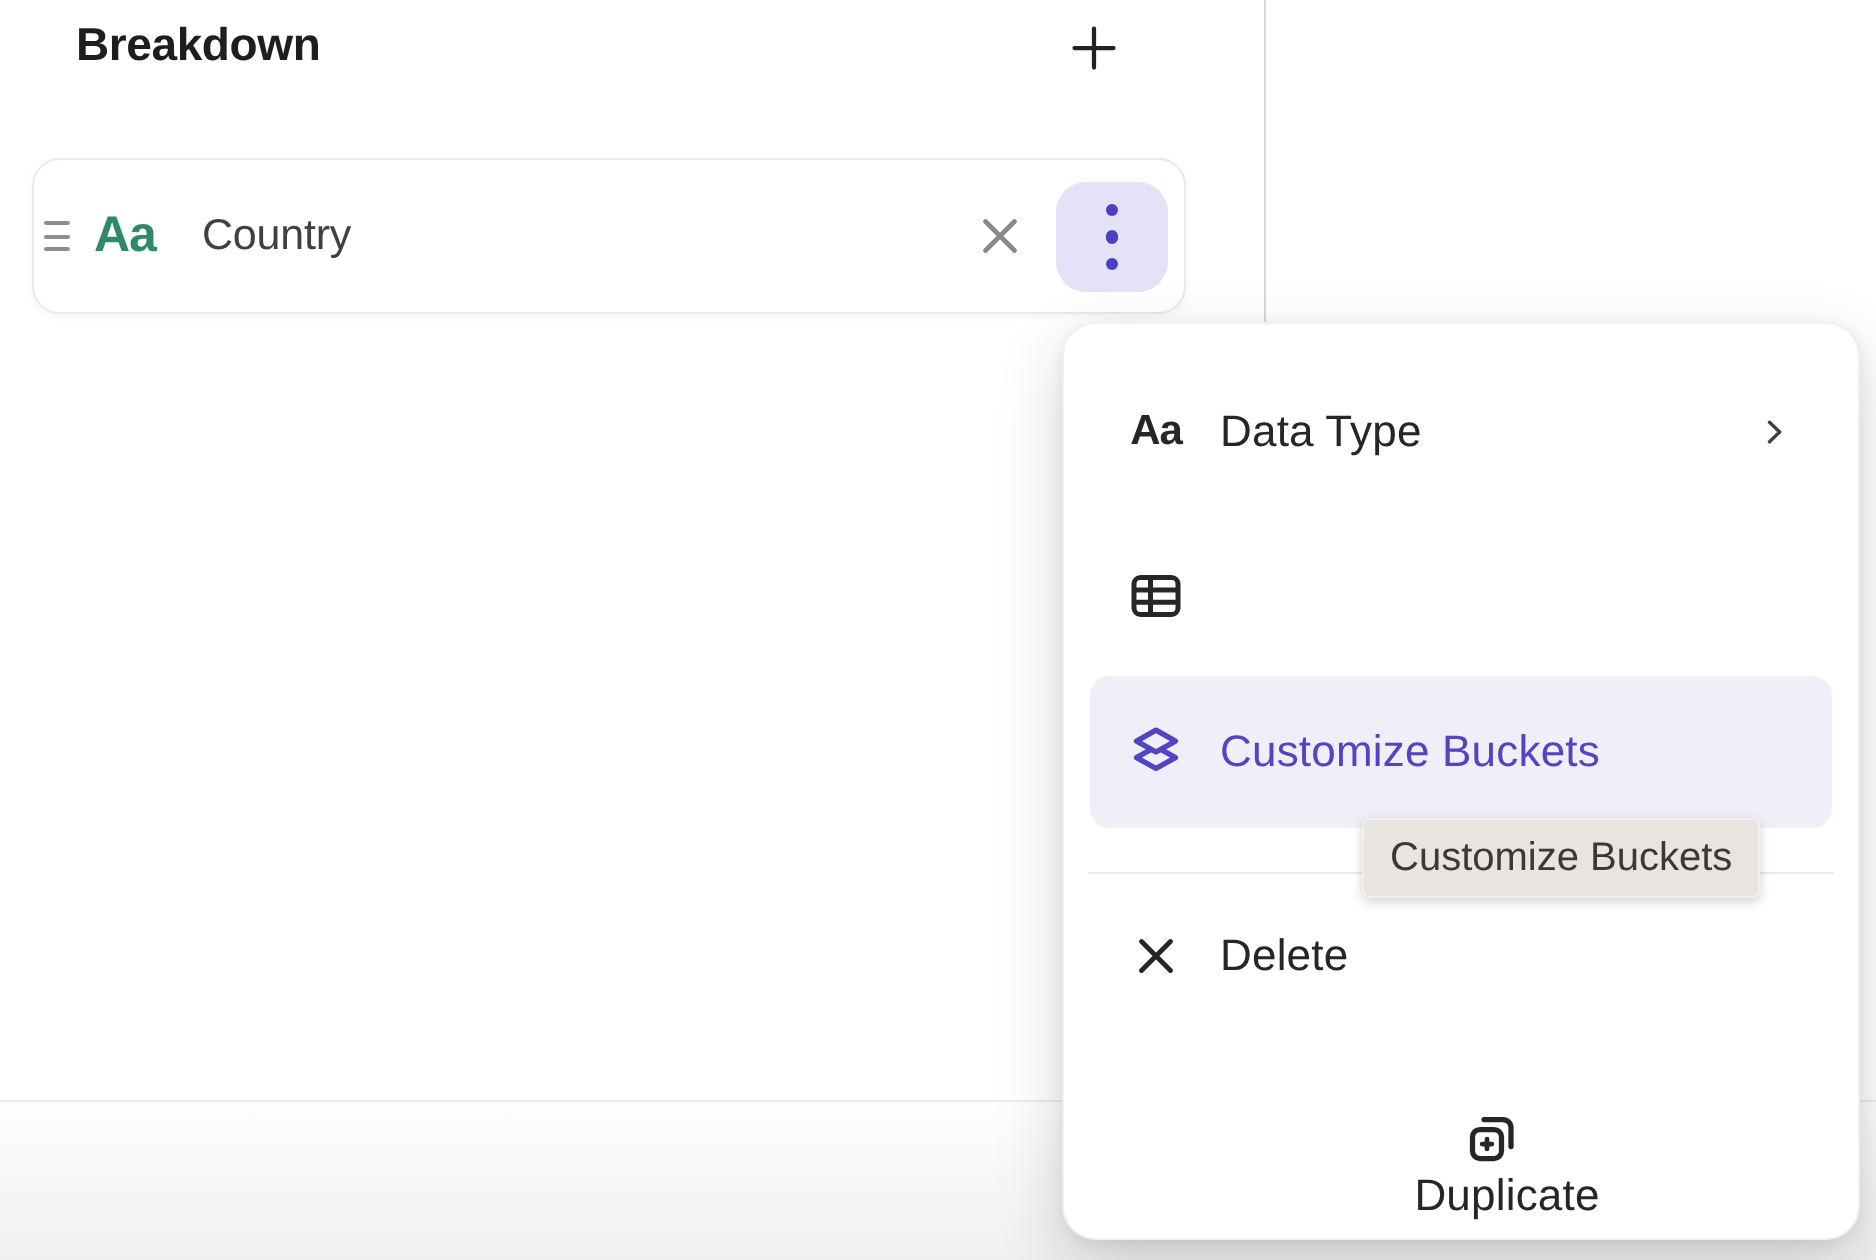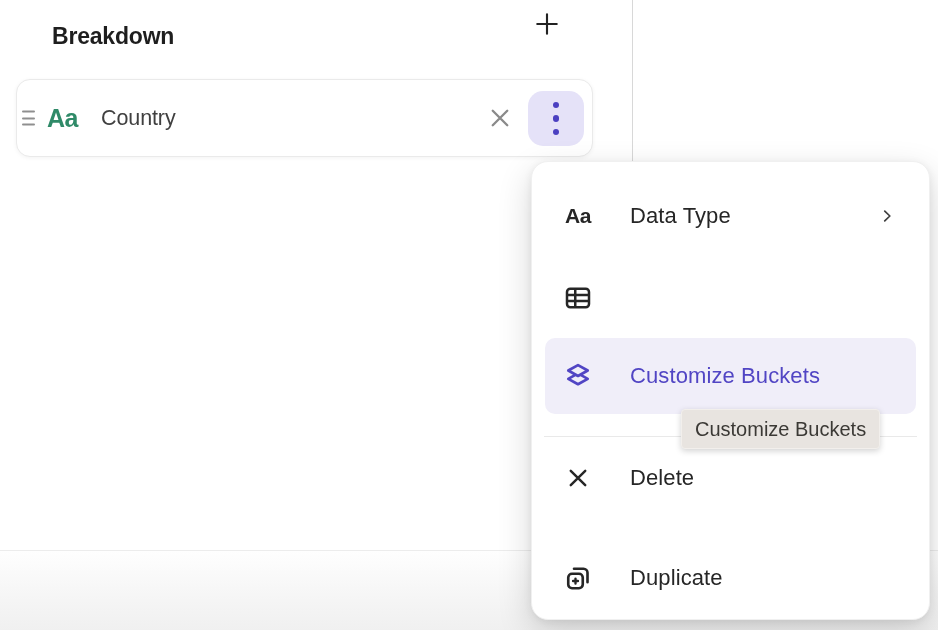--- a/index.html
+++ b/index.html
@@ -2,21 +2,21 @@
 <html><head>
 <meta charset="utf-8">
 <style>
   html,body{margin:0;padding:0;background:#fff;}
   .stage{
     position:relative;width:938px;height:630px;overflow:hidden;background:#ffffff;
     font-family:"Liberation Sans","DejaVu Sans",sans-serif;color:#262626;
   }
   
   .panel-title{
-    position:absolute;left:38px;top:9px;margin:14px;
+    position:absolute;left:38px;top:9px;margin:0;
     font-size:23px;font-weight:700;color:#1e1e1e;letter-spacing:-0.2px;
   }
   .add-btn{
     position:absolute;left:530px;top:7px;width:34px;height:34px;
     background:none;border:none;padding:0;cursor:pointer;
     display:flex;align-items:center;justify-content:center;
   }
   
   .vdivider{position:absolute;left:632px;top:0;width:1px;height:161px;background:#d8d8d8;}
   
@@ -63,27 +63,27 @@
     z-index:5;
   }
   .menu-item{
     position:absolute;left:0;width:100%;height:50px;
     display:flex;align-items:center;padding-left:30px;box-sizing:border-box;cursor:pointer;
   }
   .menu-item .mi-icon{
     width:32px;height:32px;display:flex;align-items:center;justify-content:center;flex:0 0 32px;
   }
   .menu-item .mi-label{
-    margin-left:36px;font-size:22px;font-weight:500;color:#262626;letter-spacing:0.1px;white-space:nowrap;
+    margin-left:16px;font-size:22px;font-weight:500;color:#262626;letter-spacing:0.1px;white-space:nowrap;
   }
   .mi-aa{font-size:21px;font-weight:700;color:#262626;letter-spacing:-0.5px;}
   .row-1{top:29px;}
   .row-2{top:111px;}
   .row-4{top:291px;}
-  .row-5{top:391px;}
+  .row-5{top:391px;flex-direction:column;}
   .menu-item.hl{
     left:13px;width:371px;top:176px;height:76px;border-radius:10px;
     background:#f0eef9;padding-left:17px;
   }
   .menu-item.hl .mi-label{color:#5145c4;}
   .chevron{position:absolute;right:33px;top:50%;transform:translateY(-50%);display:flex;}
   .menu-divider{position:absolute;left:12px;right:12px;top:274px;height:1px;background:#e9e9e9;}
   .tooltip{
     position:absolute;left:149px;top:247px;height:38px;line-height:38px;padding:0 13px;
     background:#e8e4e0;border:1px solid #f2efec;border-radius:4px;

